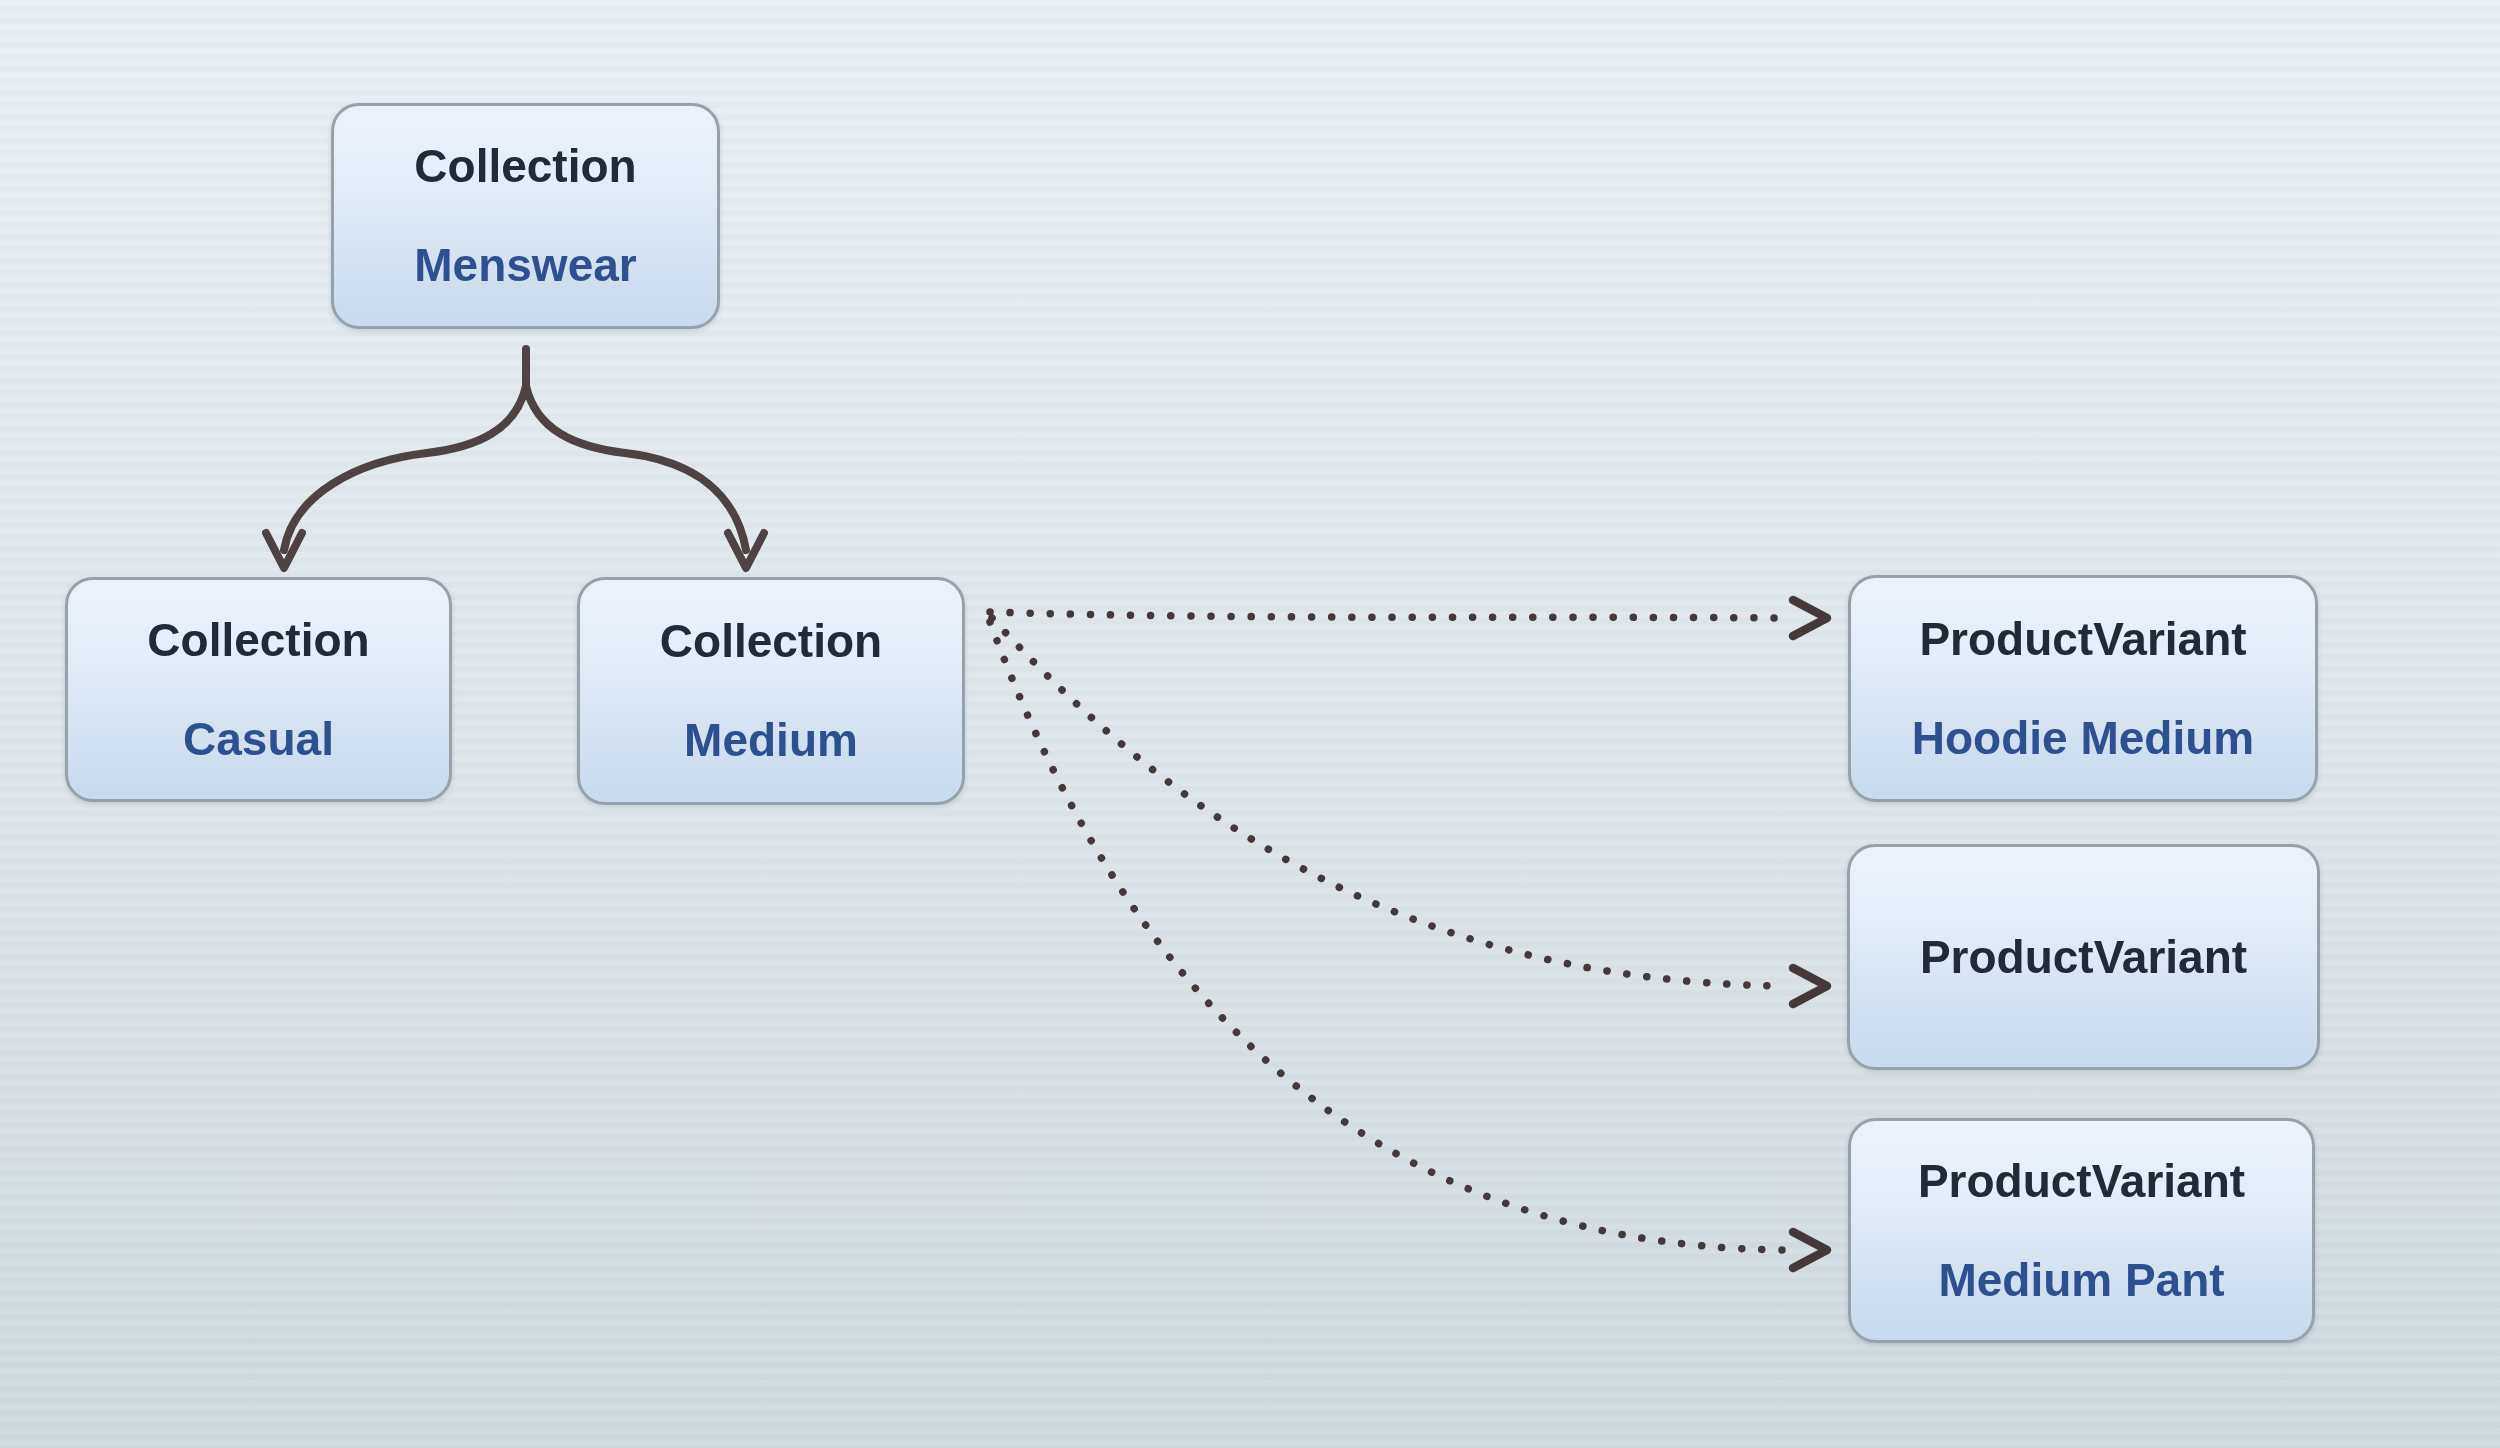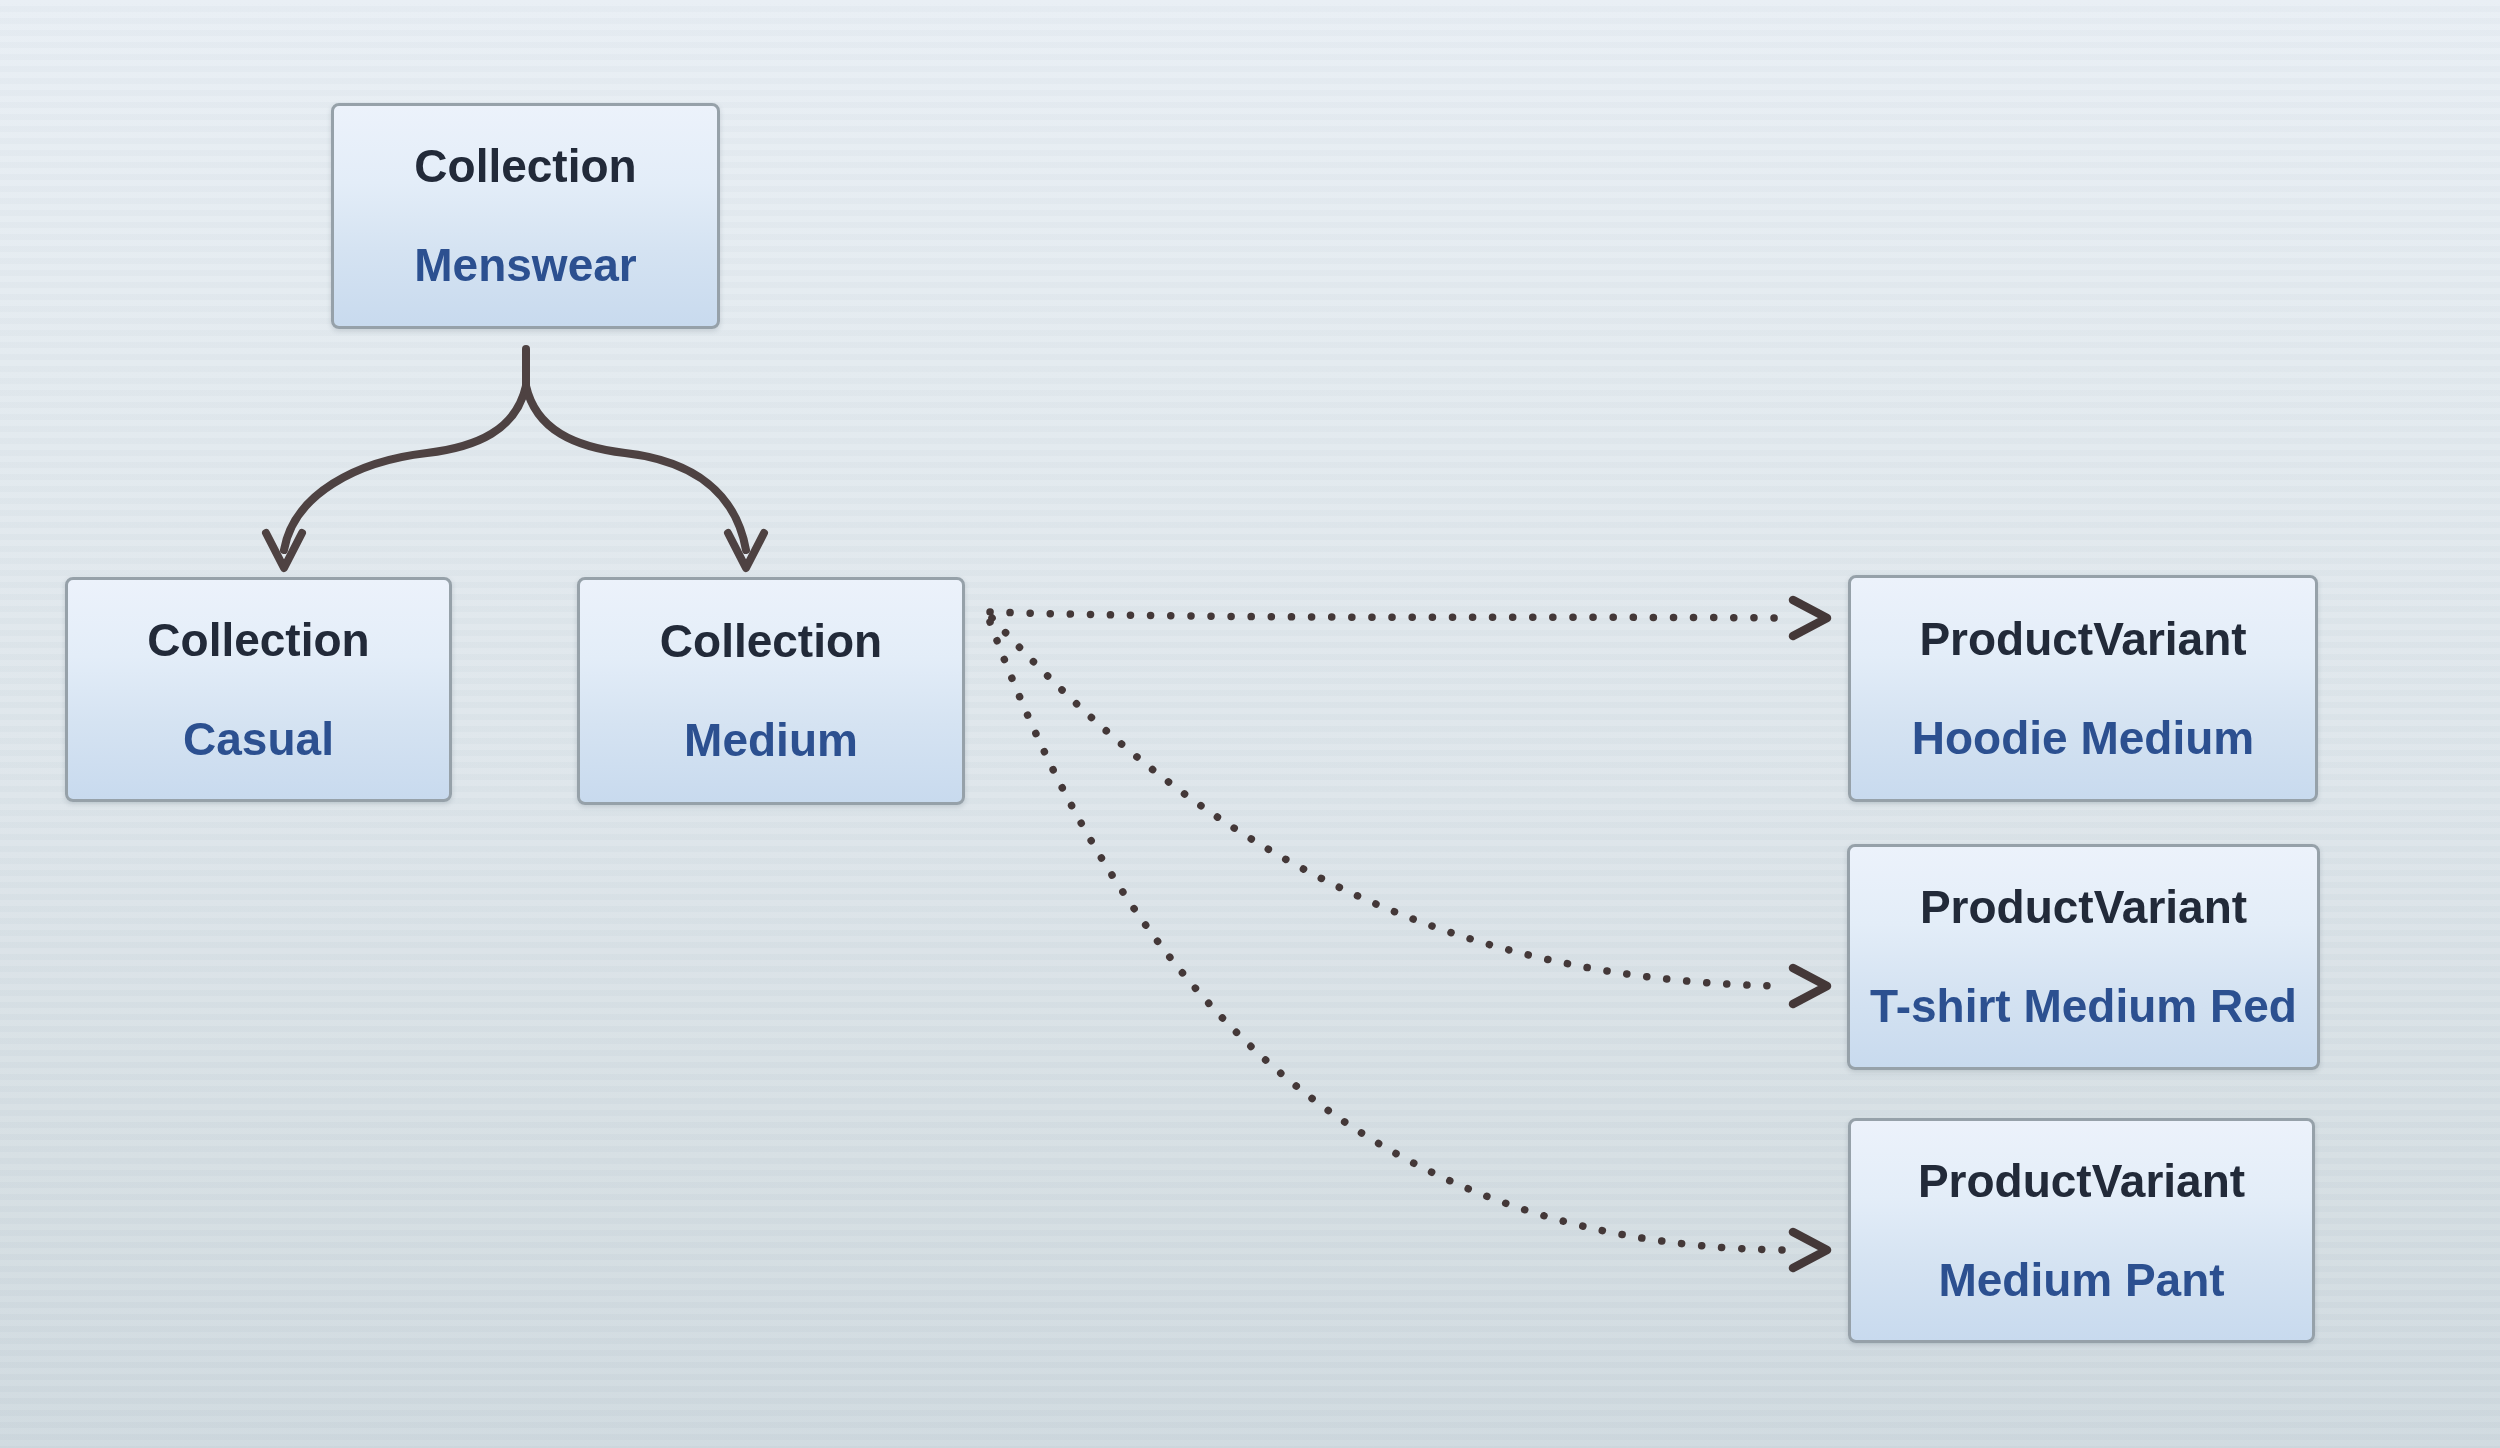--- a/index.html
+++ b/index.html
@@ -33,21 +33,21 @@
   svg.edges-layer {
     position: absolute;
     left: 0; top: 0;
     width: 2500px; height: 1448px;
   }
 
   .node {
     position: absolute;
     box-sizing: border-box;
     border: 3px solid #96a1a9;
-    border-radius: 8px;
+    border-radius: 28px;
     background: linear-gradient(180deg,
       #ecf2fb 0%,
       #e3edf8 35%,
       #d5e3f2 65%,
       #c8daee 100%);
     box-shadow: 0 2px 5px rgba(60,75,90,0.18);
     display: flex;
     flex-direction: column;
     align-items: center;
     justify-content: center;
@@ -111,21 +111,20 @@
     <div class="node-name">Medium</div>
   </div>
 
   <div class="node" style="left: 1848px; top: 575px; width: 470px; height: 227px;">
     <div class="node-type">ProductVariant</div>
     <div class="node-name">Hoodie Medium</div>
   </div>
 
   <div class="node" style="left: 1847px; top: 844px; width: 473px; height: 226px;">
     <div class="node-type">ProductVariant</div>
-    <div class="node-name">T-shirt Medium Red</div>
   </div>
 
   <div class="node" style="left: 1848px; top: 1118px; width: 467px; height: 225px;">
     <div class="node-type">ProductVariant</div>
     <div class="node-name">Medium Pant</div>
   </div>
 
 </div>
 
 </body></html>

